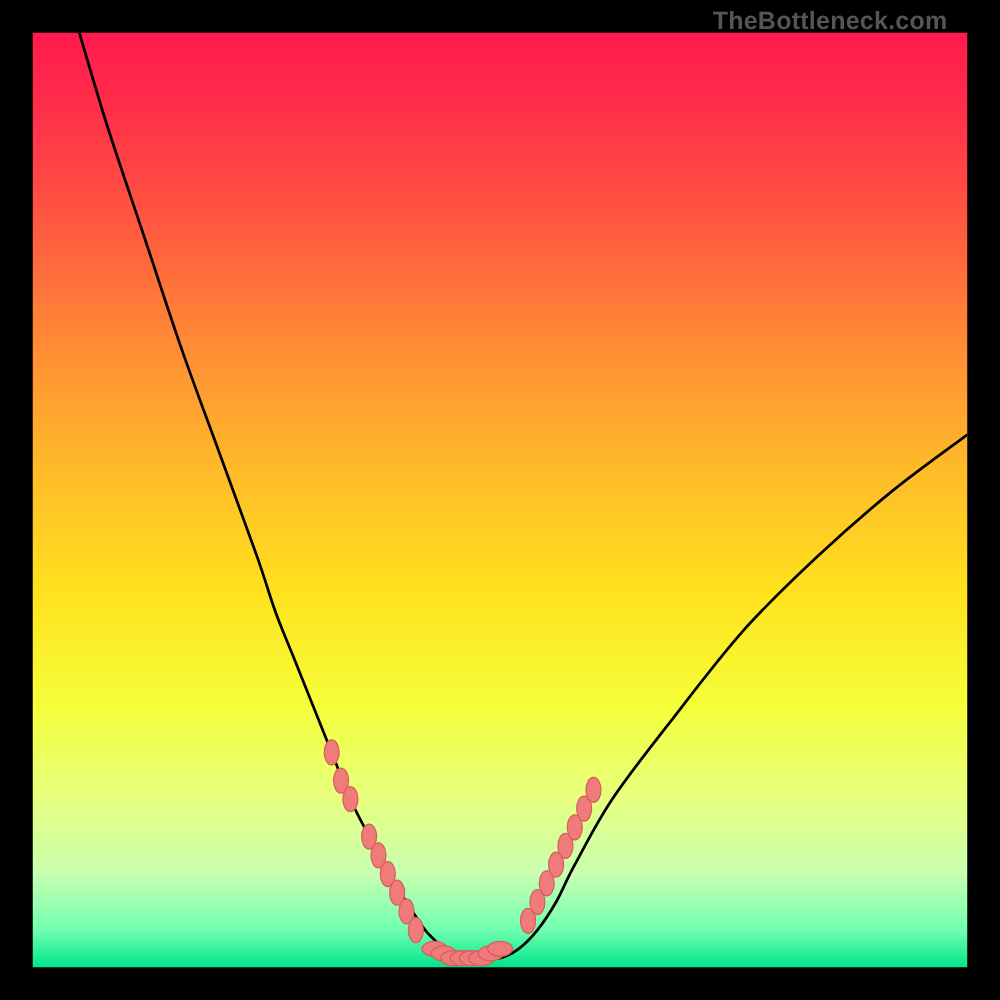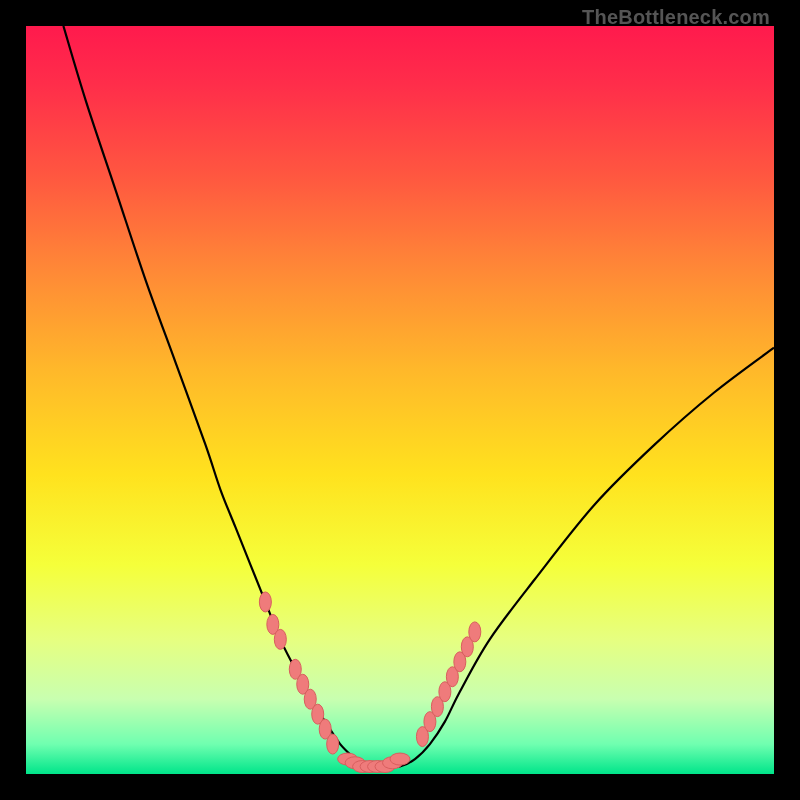--- a/index.html
+++ b/index.html
@@ -38,21 +38,21 @@
   }
   .curve-svg {
     position: absolute;
     inset: 0;
     width: 748px;
     height: 748px;
   }
   .attribution {
     position: absolute;
     top: 6px;
-    right: 30px;
+    right: 42px;
     color: #555;
     font-size: 20px;
     font-weight: 600;
     letter-spacing: 0.2px;
   }
 </style>
 </head>
 <body>
 
 <div class="plot-area">

